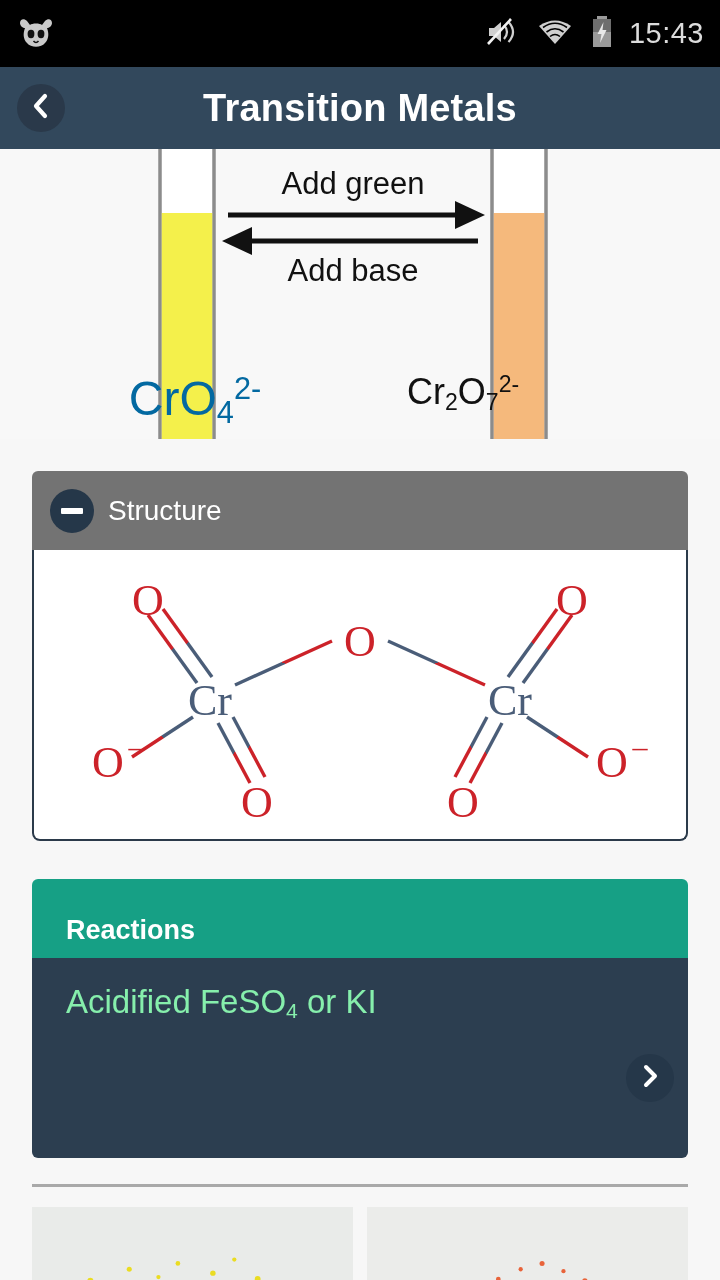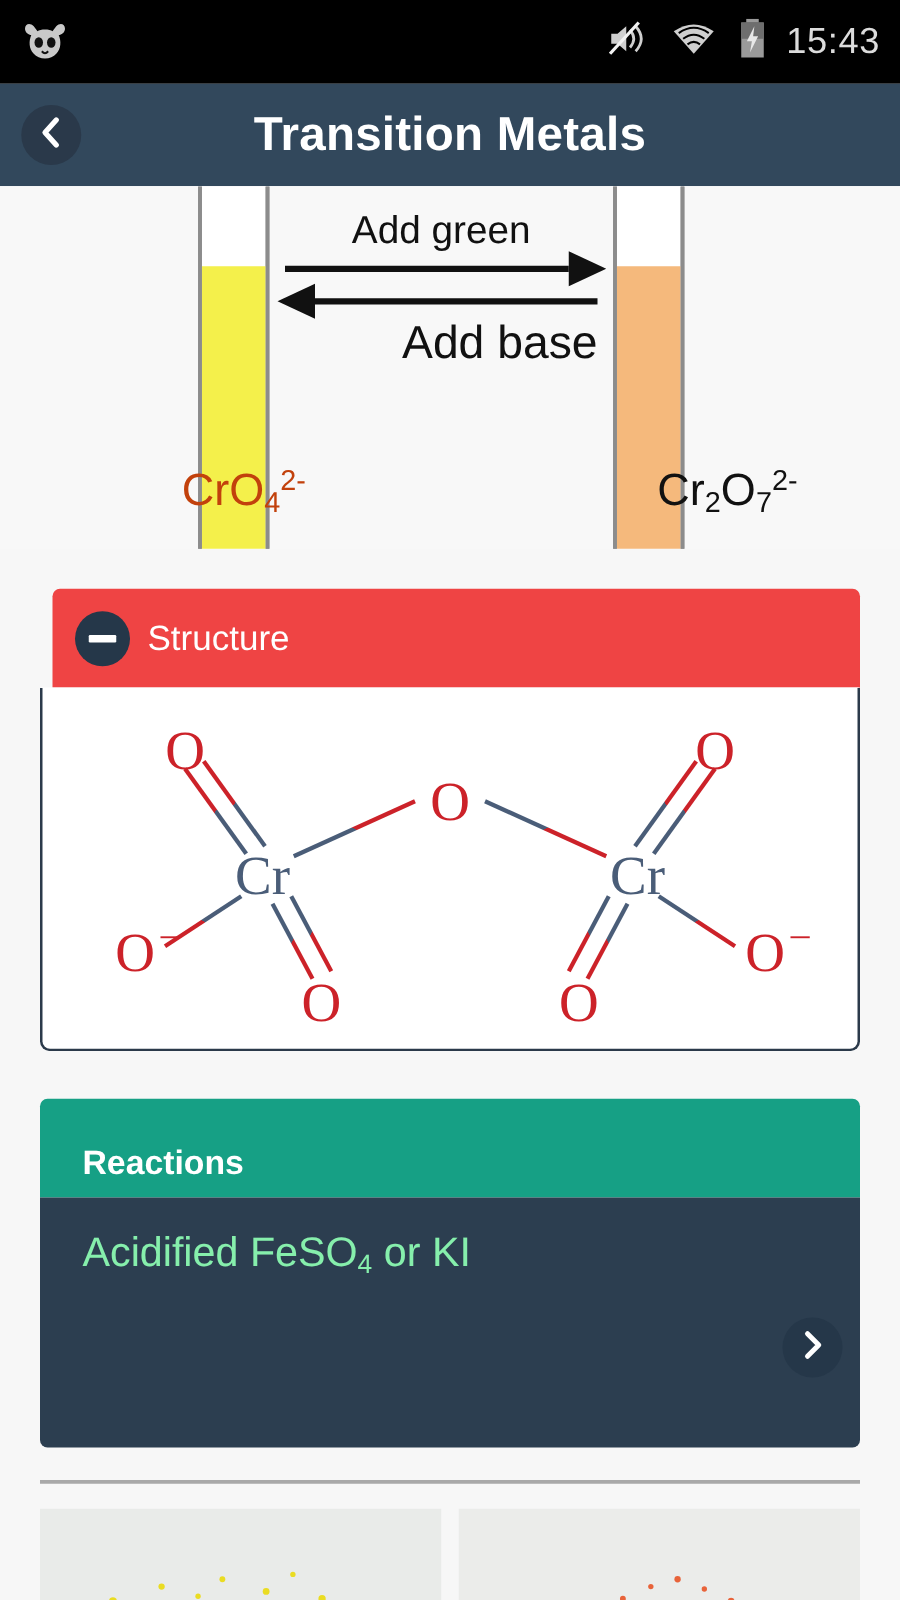--- a/index.html
+++ b/index.html
@@ -72,21 +72,21 @@
   .card{
     margin:0 32px;
     border-radius:6px;
   }
   .card-header{
     height:79px;
     display:flex;align-items:center;
     padding:0 0 0 18px;
     border-radius:6px 6px 0 0;
   }
-  .card-header.structure{background:#ef4444;margin-left:10px;}
+  .card-header.structure{background:#737373;}
   .card-header.reactions{background:#16a085;}
   .collapse-icon{
     width:44px;height:44px;border-radius:50%;
     background:#253749;
     display:flex;align-items:center;justify-content:center;
     margin-right:14px;
     cursor:pointer;flex:none;
   }
   .collapse-icon .bar{
     width:22px;height:6px;background:#fff;border-radius:1px;display:block;
@@ -240,28 +240,28 @@
       </g>
 
       <g>
         <line x1="252" y1="92" x2="478" y2="92" stroke="#111" stroke-width="5"></line>
         <polygon points="252,78 222,92 252,106" fill="#111"></polygon>
       </g>
     </svg>
 
     <div style="position:absolute;left:228px;top:17px;width:250px;text-align:center;
                 font-size:31px;color:#111;">Add green</div>
-    <div style="position:absolute;left:228px;top:104px;width:250px;text-align:right;
-                font-size:37px;color:#111;">Add base</div>
+    <div style="position:absolute;left:228px;top:104px;width:250px;text-align:center;
+                font-size:31px;color:#111;">Add base</div>
 
     <div style="position:absolute;left:85px;top:222px;width:220px;text-align:center;
-                font-size:36px;color:#c2410c;">
+                font-size:48px;color:#0369a1;">
       <span>CrO</span><sub>4</sub><sup>2-</sup>
     </div>
-    <div style="position:absolute;left:418px;top:222px;width:220px;text-align:right;
+    <div style="position:absolute;left:407px;top:222px;width:220px;text-align:left;
                 font-size:36px;color:#111;">
       <span>Cr</span><sub>2</sub><span>O</span><sub>7</sub><sup>2-</sup>
     </div>
   </div>
 
   <div class="card" style="margin-top:32px;">
     <div class="card-header structure">
       <span class="collapse-icon">
         <span class="bar"></span>
       </span>

